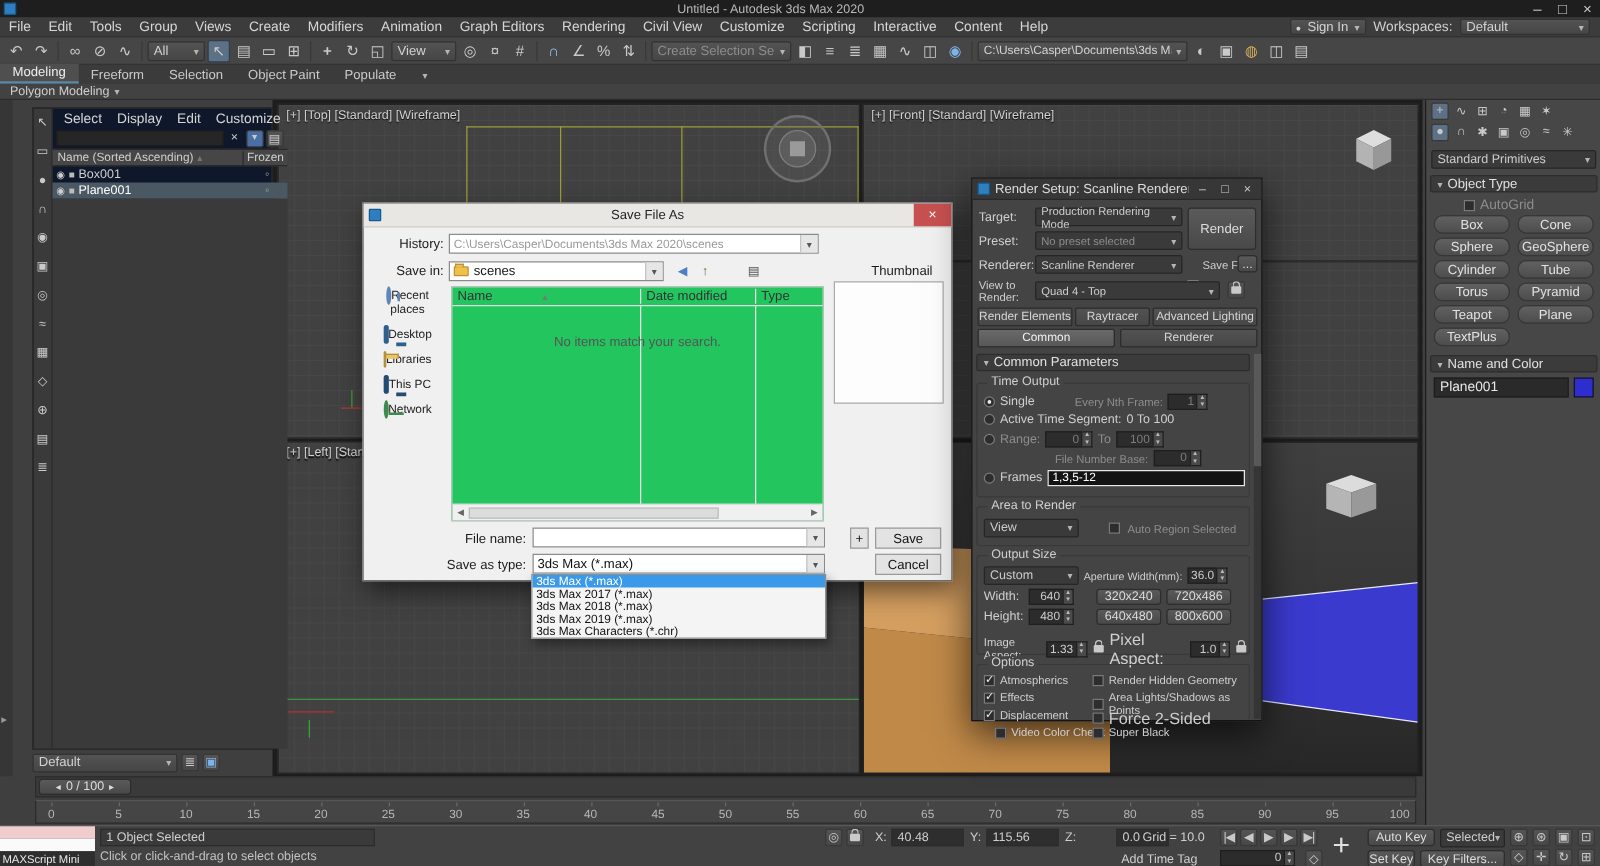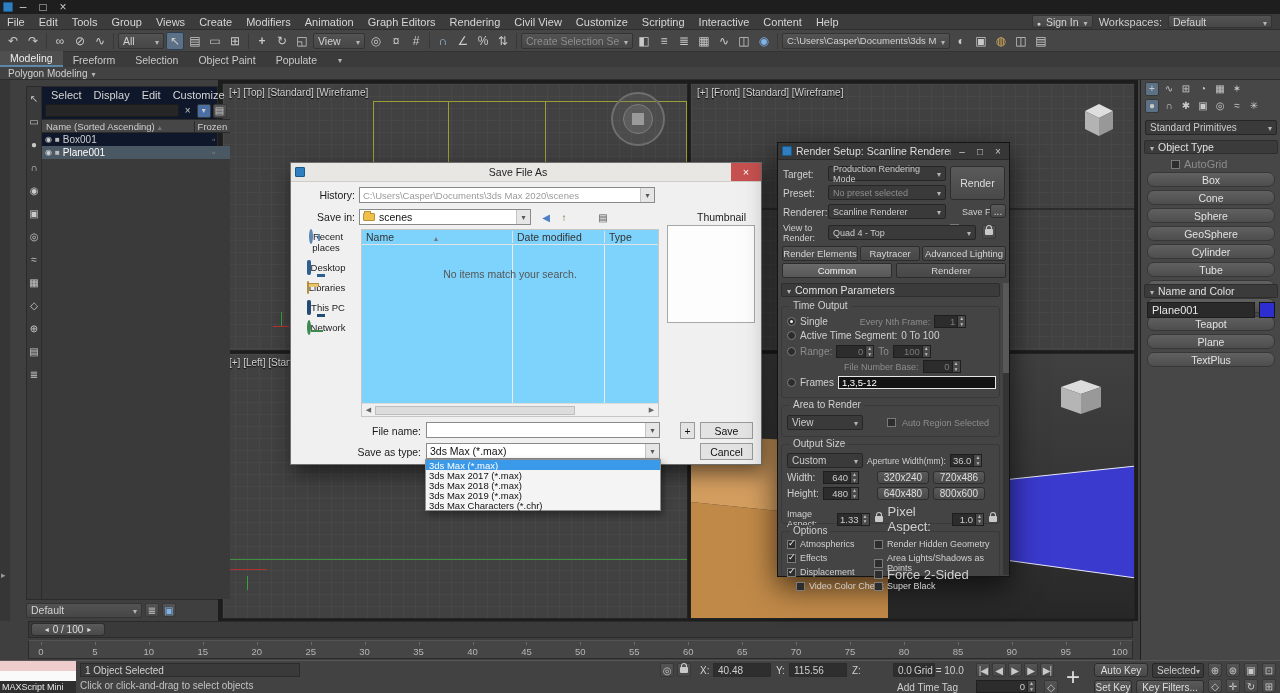--- a/index.html
+++ b/index.html
@@ -110,20 +110,21 @@
 .tabbtn{background:linear-gradient(#525252,#474747);border:1px solid #2c2c2c;border-radius:2px;display:flex;align-items:center;justify-content:center;font-size:9.5px;color:#d5d5d5}
 .tabbtn.on{background:linear-gradient(#696969,#575757);color:#f0f0f0}
 </style>
 </head>
 <body>
 
 <div id="app">
 
   <div id="titlebar" class="a">
     <span class="appico" style="margin-left:3px"></span>
+    <span style="flex:1;text-align:center">Untitled - Autodesk 3ds Max 2020</span>
     <span class="ic g-min" style="width:20px;height:13px"></span>
     <span class="ic g-max" style="width:20px;height:13px"></span>
     <span class="ic g-close" style="width:20px;height:13px"></span>
   </div>
 
   <div id="menubar" class="a">
     <div class="row">
 
     <span class="mi">File</span>
         <span class="mi">Edit</span>
@@ -362,21 +363,21 @@
         <span class="car"></span>
     </div>
     <div class="roll a" style="left:3px;top:60px;width:134px">
       <span class="car"></span>
       <span>Object Type</span>
     </div>
     <div class="row a" style="left:30px;top:78px;gap:4px">
       <span class="cb"></span>
       <span class="gray">AutoGrid</span>
     </div>
-    <div class="a" style="left:6px;top:92px;width:128px;display:grid;grid-template-columns:1fr;gap:3px 6px">
+    <div class="a" style="left:6px;top:92px;width:128px;display:grid;grid-template-columns:1fr 1fr;gap:3px 6px">
 
     <span class="obtn">Box</span>
         <span class="obtn">Cone</span>
         <span class="obtn">Sphere</span>
         <span class="obtn">GeoSphere</span>
         <span class="obtn">Cylinder</span>
         <span class="obtn">Tube</span>
         <span class="obtn">Torus</span>
         <span class="obtn">Pyramid</span>
         <span class="obtn">Teapot</span>
@@ -500,21 +501,21 @@
     <span class="wl a" style="left:406px;top:48px">Thumbnail</span>
     
     <div class="a" style="left:6px;top:68px;width:60px">
       <div class="place"><span class="pic pic-clock"></span><span>Recent places</span></div>
       <div class="place"><span class="pic pic-mon"></span><span>Desktop</span></div>
       <div class="place"><span class="pic pic-folder"></span><span>Libraries</span></div>
       <div class="place"><span class="pic pic-mon" style="filter:brightness(.8)"></span><span>This PC</span></div>
       <div class="place"><span class="pic pic-globe"></span><span>Network</span></div>
     </div>
     
-    <div class="a" style="left:70px;top:66px;width:298px;height:188px;background:#7dd3fc;border:1px solid #c6c6c6">
+    <div class="a" style="left:70px;top:66px;width:298px;height:188px;background:#22c55e;border:1px solid #c6c6c6">
       <div class="row" style="height:15px;border-bottom:1px solid #e3e3e3;font-size:10.5px;color:#333">
         <span class="row" style="width:150px;padding-left:4px">
           <span>Name</span>
             <span class="g-sortup" style="margin-left:40px"></span>
         </span>
         <span style="width:92px;border-left:1px solid #e3e3e3;padding-left:4px">Date modified</span>
         <span style="flex:1;border-left:1px solid #e3e3e3;padding-left:4px">Type</span>
       </div>
       <div class="a" style="left:150px;top:15px;width:1px;height:158px;background:#ededed"></div>
       <div class="a" style="left:242px;top:15px;width:1px;height:158px;background:#ededed"></div>

